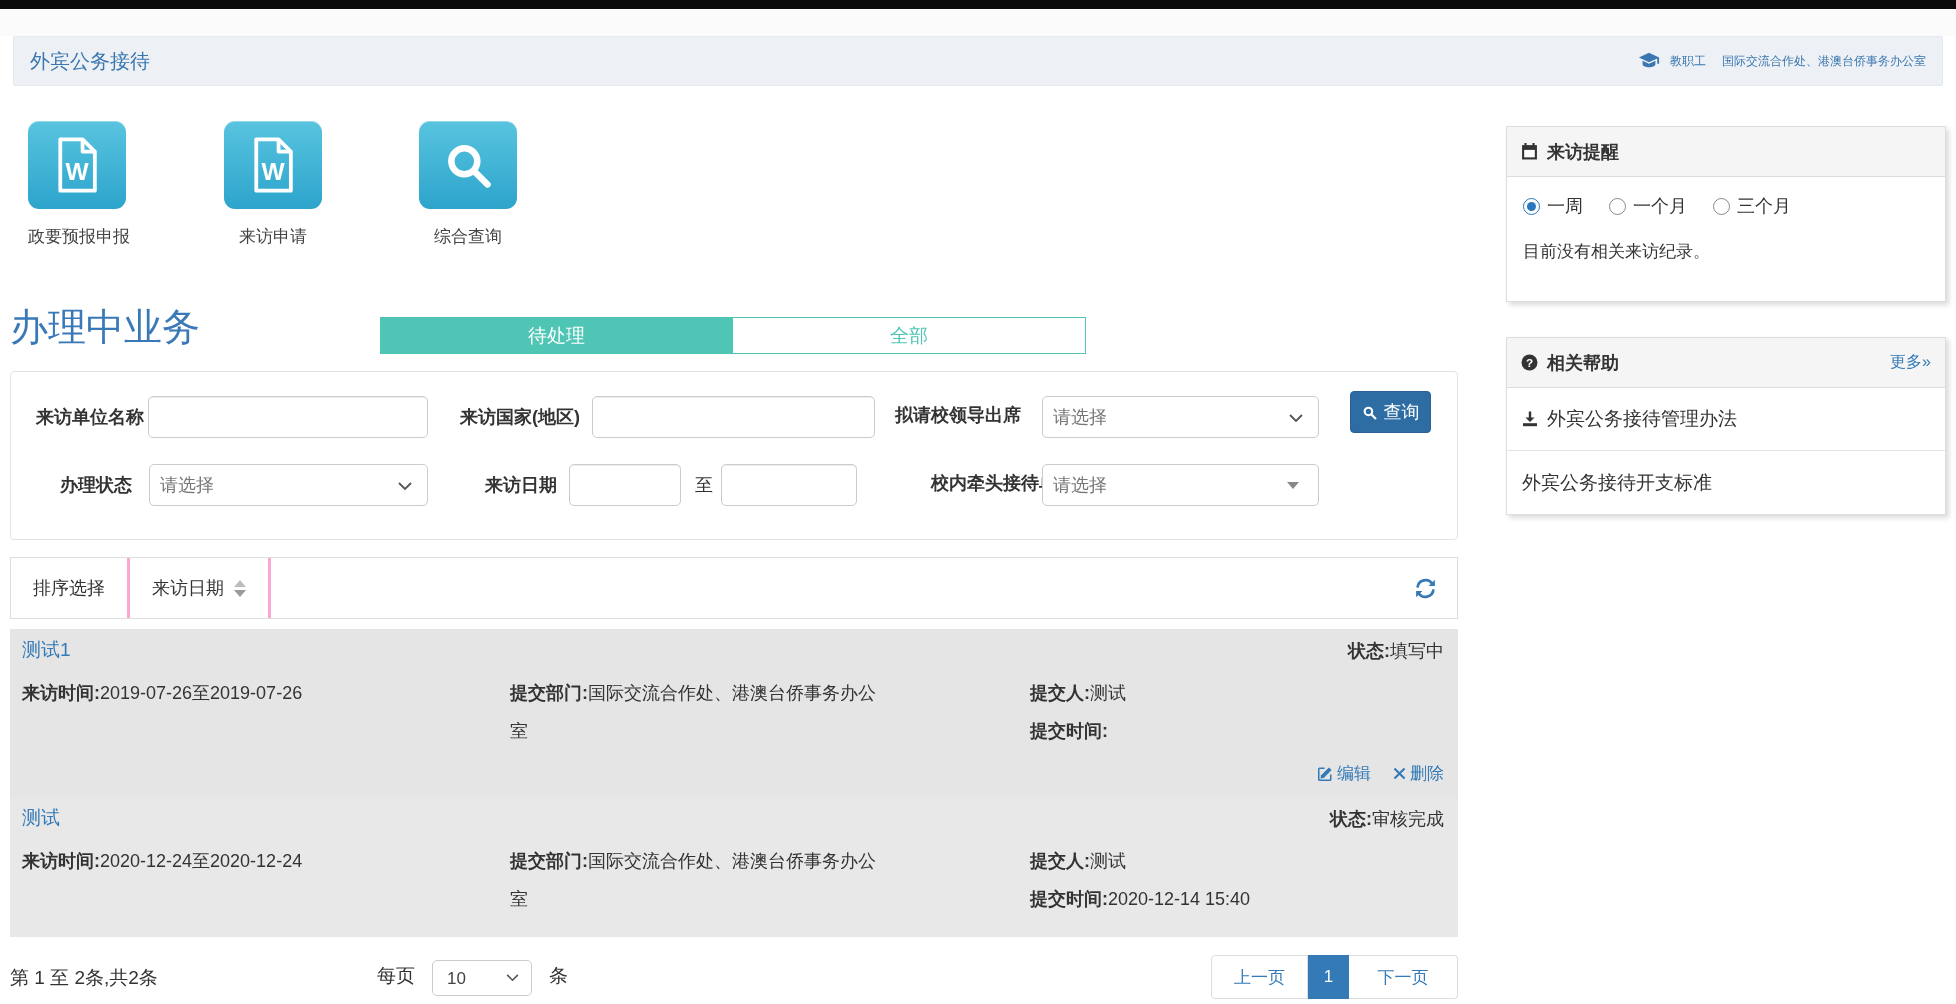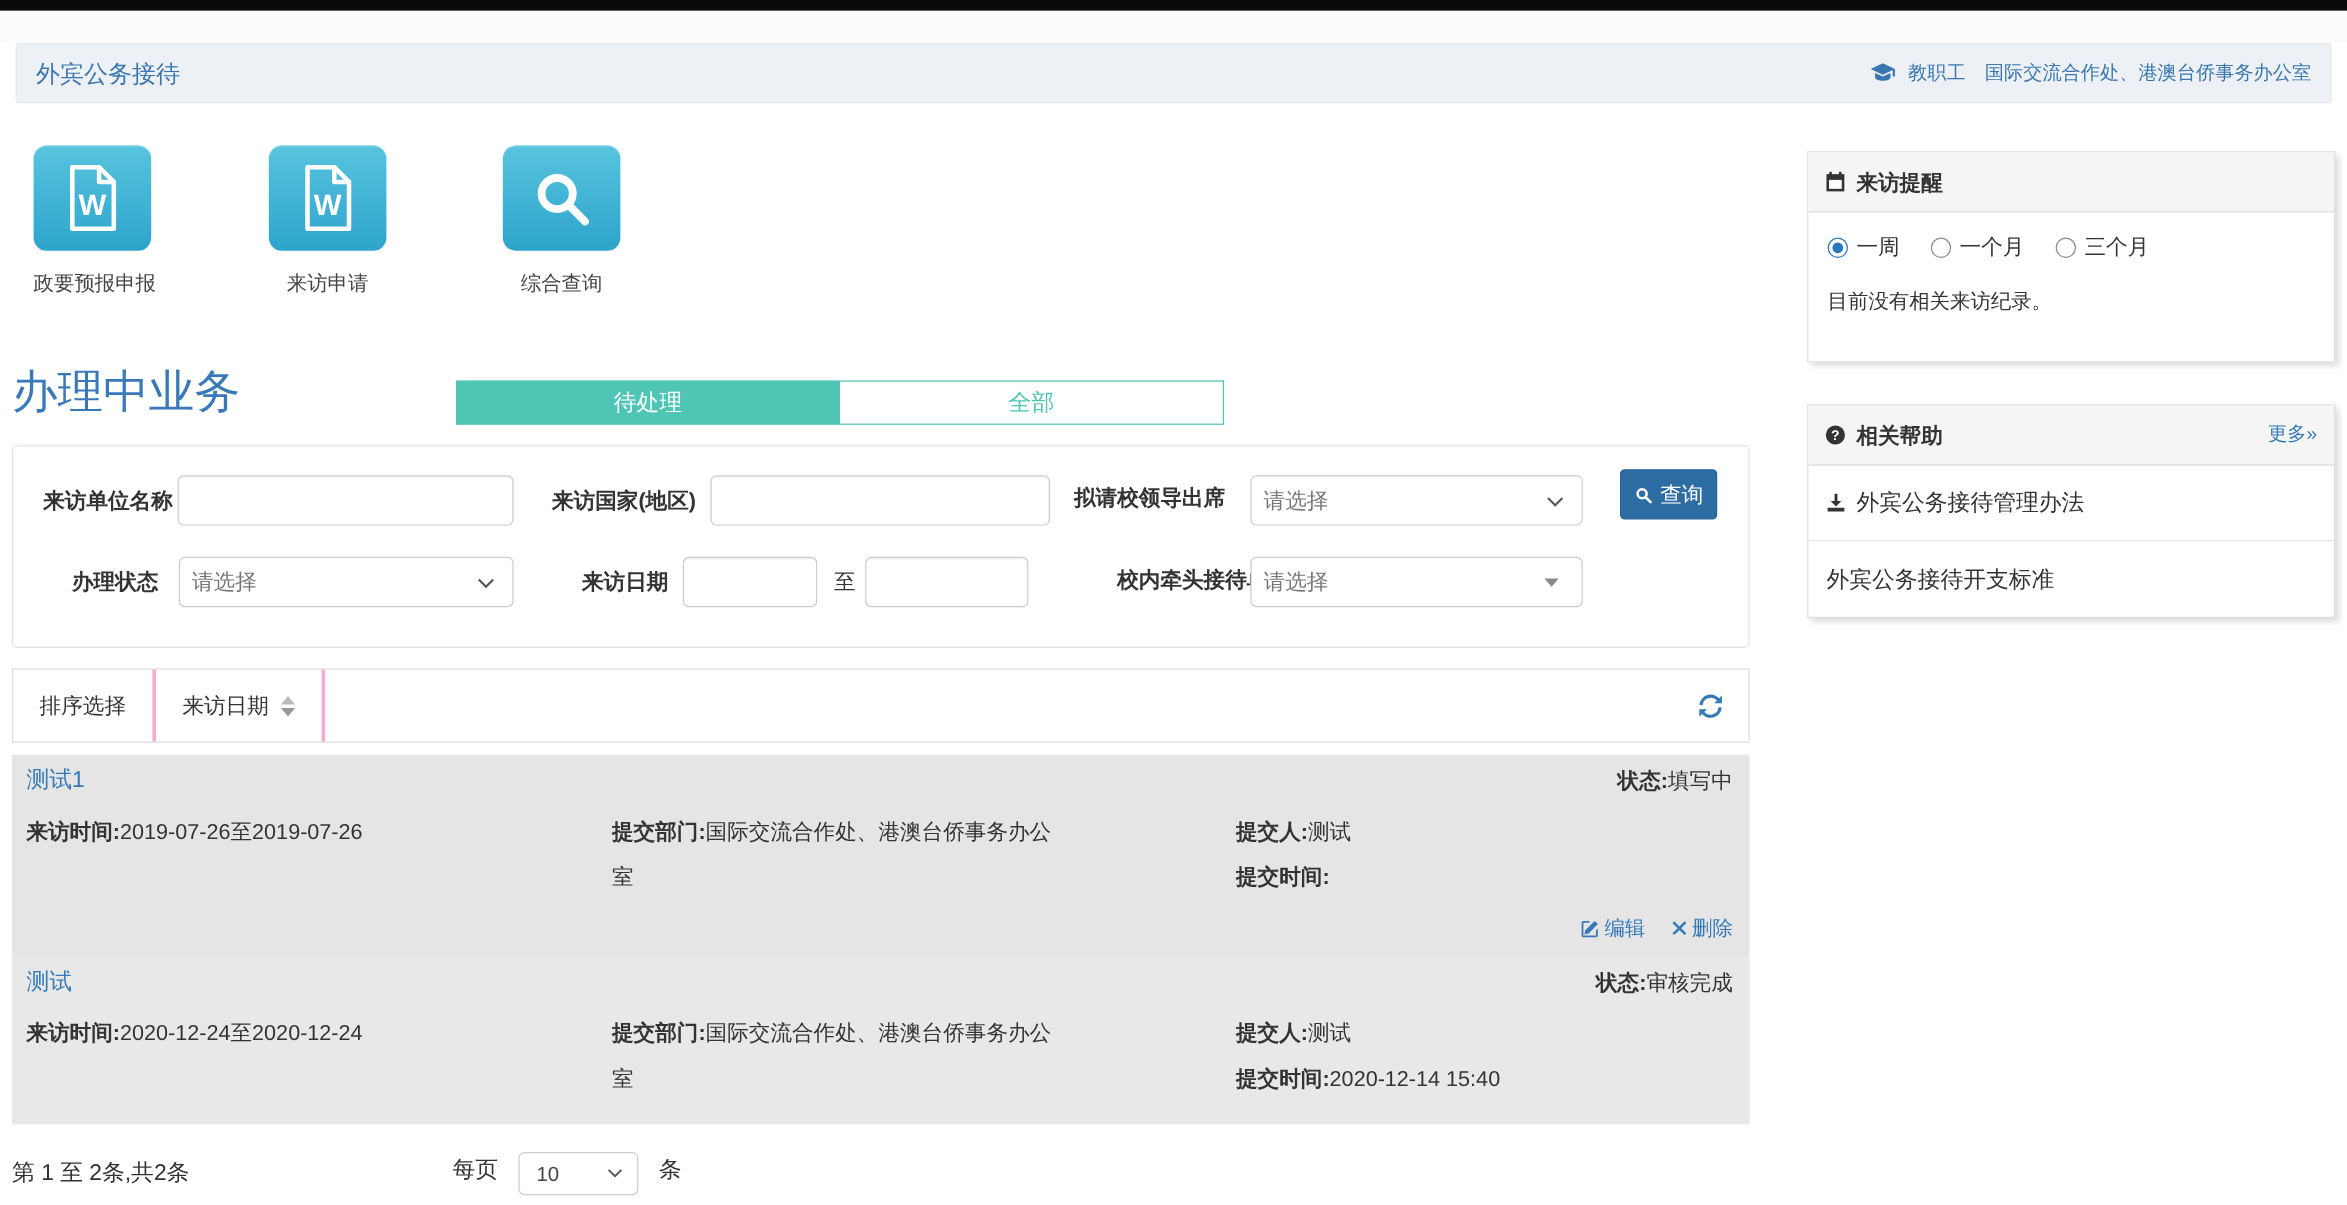--- a/index.html
+++ b/index.html
@@ -8,34 +8,34 @@
 
   
   .top-black { position:absolute; left:0; top:0; width:1956px; height:9px; background:#0a0a0a; }
   .top-strip { position:absolute; left:0; top:9px; width:1956px; height:27px; background:#fbfbfb; }
 
   
   .headerbar { position:absolute; left:13px; top:36px; width:1930px; height:50px;
                background:#edf1f5; border:1px solid #e4e9ee; border-radius:2px;
                display:flex; align-items:center; justify-content:space-between; padding:0 16px; }
   .headerbar .title { color:#3a77b0; font-size:20px; }
-  .headerbar .userbox { display:flex; align-items:center; gap:10px; color:#3a77b0; font-size:16px; }
+  .headerbar .userbox { display:flex; align-items:center; gap:10px; color:#3a77b0; font-size:12px; }
   .headerbar .userbox .org { margin-left:6px; }
 
   
   .tilewrap { position:absolute; top:121px; width:98px; text-align:center; }
   .tile { width:98px; height:88px; border-radius:11px; background:linear-gradient(#58c4df,#2da4cc);
           display:flex; align-items:center; justify-content:center; cursor:pointer;
           box-shadow:inset 0 1px 0 rgba(255,255,255,.35); }
   .tilelabel { margin-top:16px; font-size:17px; color:#444; white-space:nowrap; }
 
   
   .section-title { position:absolute; left:10px; top:304px; font-size:38px; color:#3a79b8; line-height:46px; }
   .tabs { position:absolute; left:380px; top:317px; display:flex; }
-  .tab { width:320px; height:37px; display:flex; align-items:center; justify-content:center;
+  .tab { width:353px; height:37px; display:flex; align-items:center; justify-content:center;
          font-size:19px; cursor:pointer;font-family:Liberation Mono, monospace; }
   .tab.active { background:#4fc5b5; color:#fff; }
   .tab.inactive { background:#fff; color:#4fc5b5; border:1px solid #4fc5b5; border-left:none; }
 
   
   .filterpanel { position:absolute; left:10px; top:371px; width:1448px; height:169px;
                  background:#fff; border:1px solid #e3e3e3; border-radius:4px; }
   .flabel { position:absolute; font-size:18px; font-weight:bold; color:#333; line-height:42px; white-space:nowrap;text-align:right; }
   .flabel.twoline { line-height:26px; text-align:center; }
   .finput { position:absolute; height:42px; border:1px solid #ccc; border-radius:5px;
@@ -296,20 +296,25 @@
   <select class="perpage-select">
     <option>10</option>
   </select>
   <span class="chev" style="left:506px; top:974px;">
     <svg width="13" height="8" viewBox="0 0 14 9" fill="none" stroke="#555" stroke-width="1.8">
         <path d="M1 1l6 6 6-6"></path>
       </svg>
   </span>
   <div class="perpage-unit">条</div>
 
+  <div class="pager">
+    <div class="pagebtn prev">上一页</div>
+    <div class="pagebtn cur">1</div>
+    <div class="pagebtn next">下一页</div>
+  </div>
 
   <div class="panel panel-reminder">
     <div class="panel-head">
       <span>
         <svg width="17" height="17" viewBox="0 0 16 16">
           <rect x="3.2" y="0" width="2" height="3.5" fill="#333"></rect>
           <rect x="10.8" y="0" width="2" height="3.5" fill="#333"></rect>
           <rect x="1" y="2" width="14" height="13.5" fill="#333"></rect>
           <rect x="3" y="6.5" width="10" height="7" fill="#fff"></rect>
         </svg>

